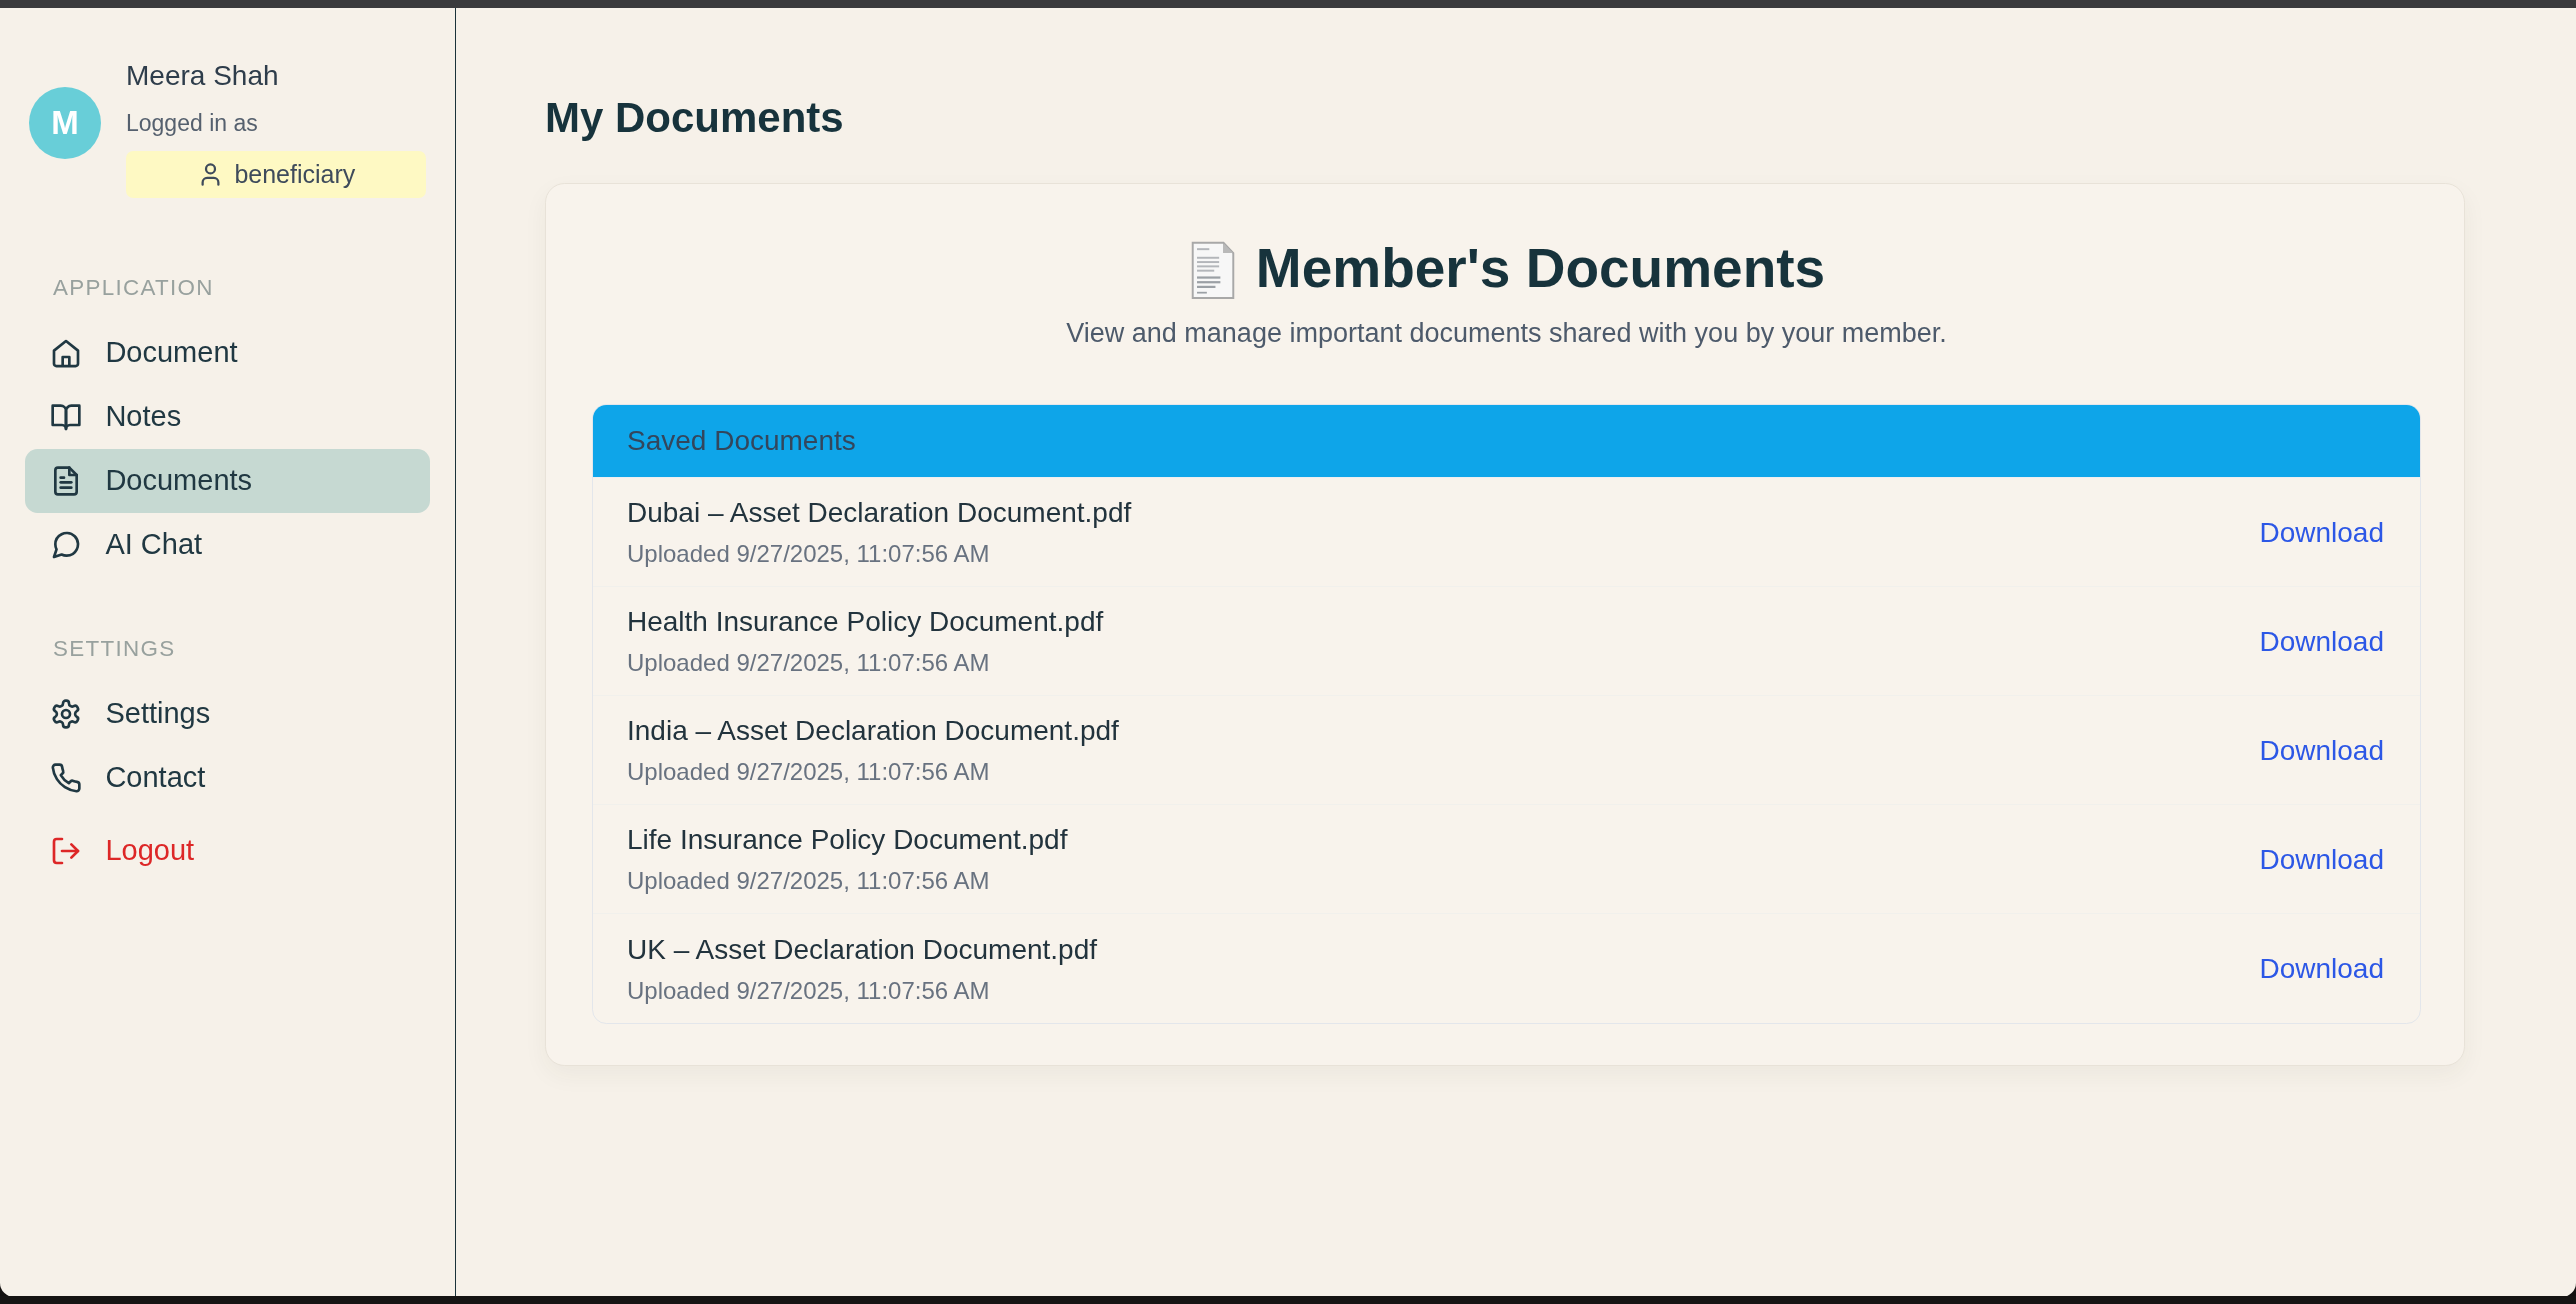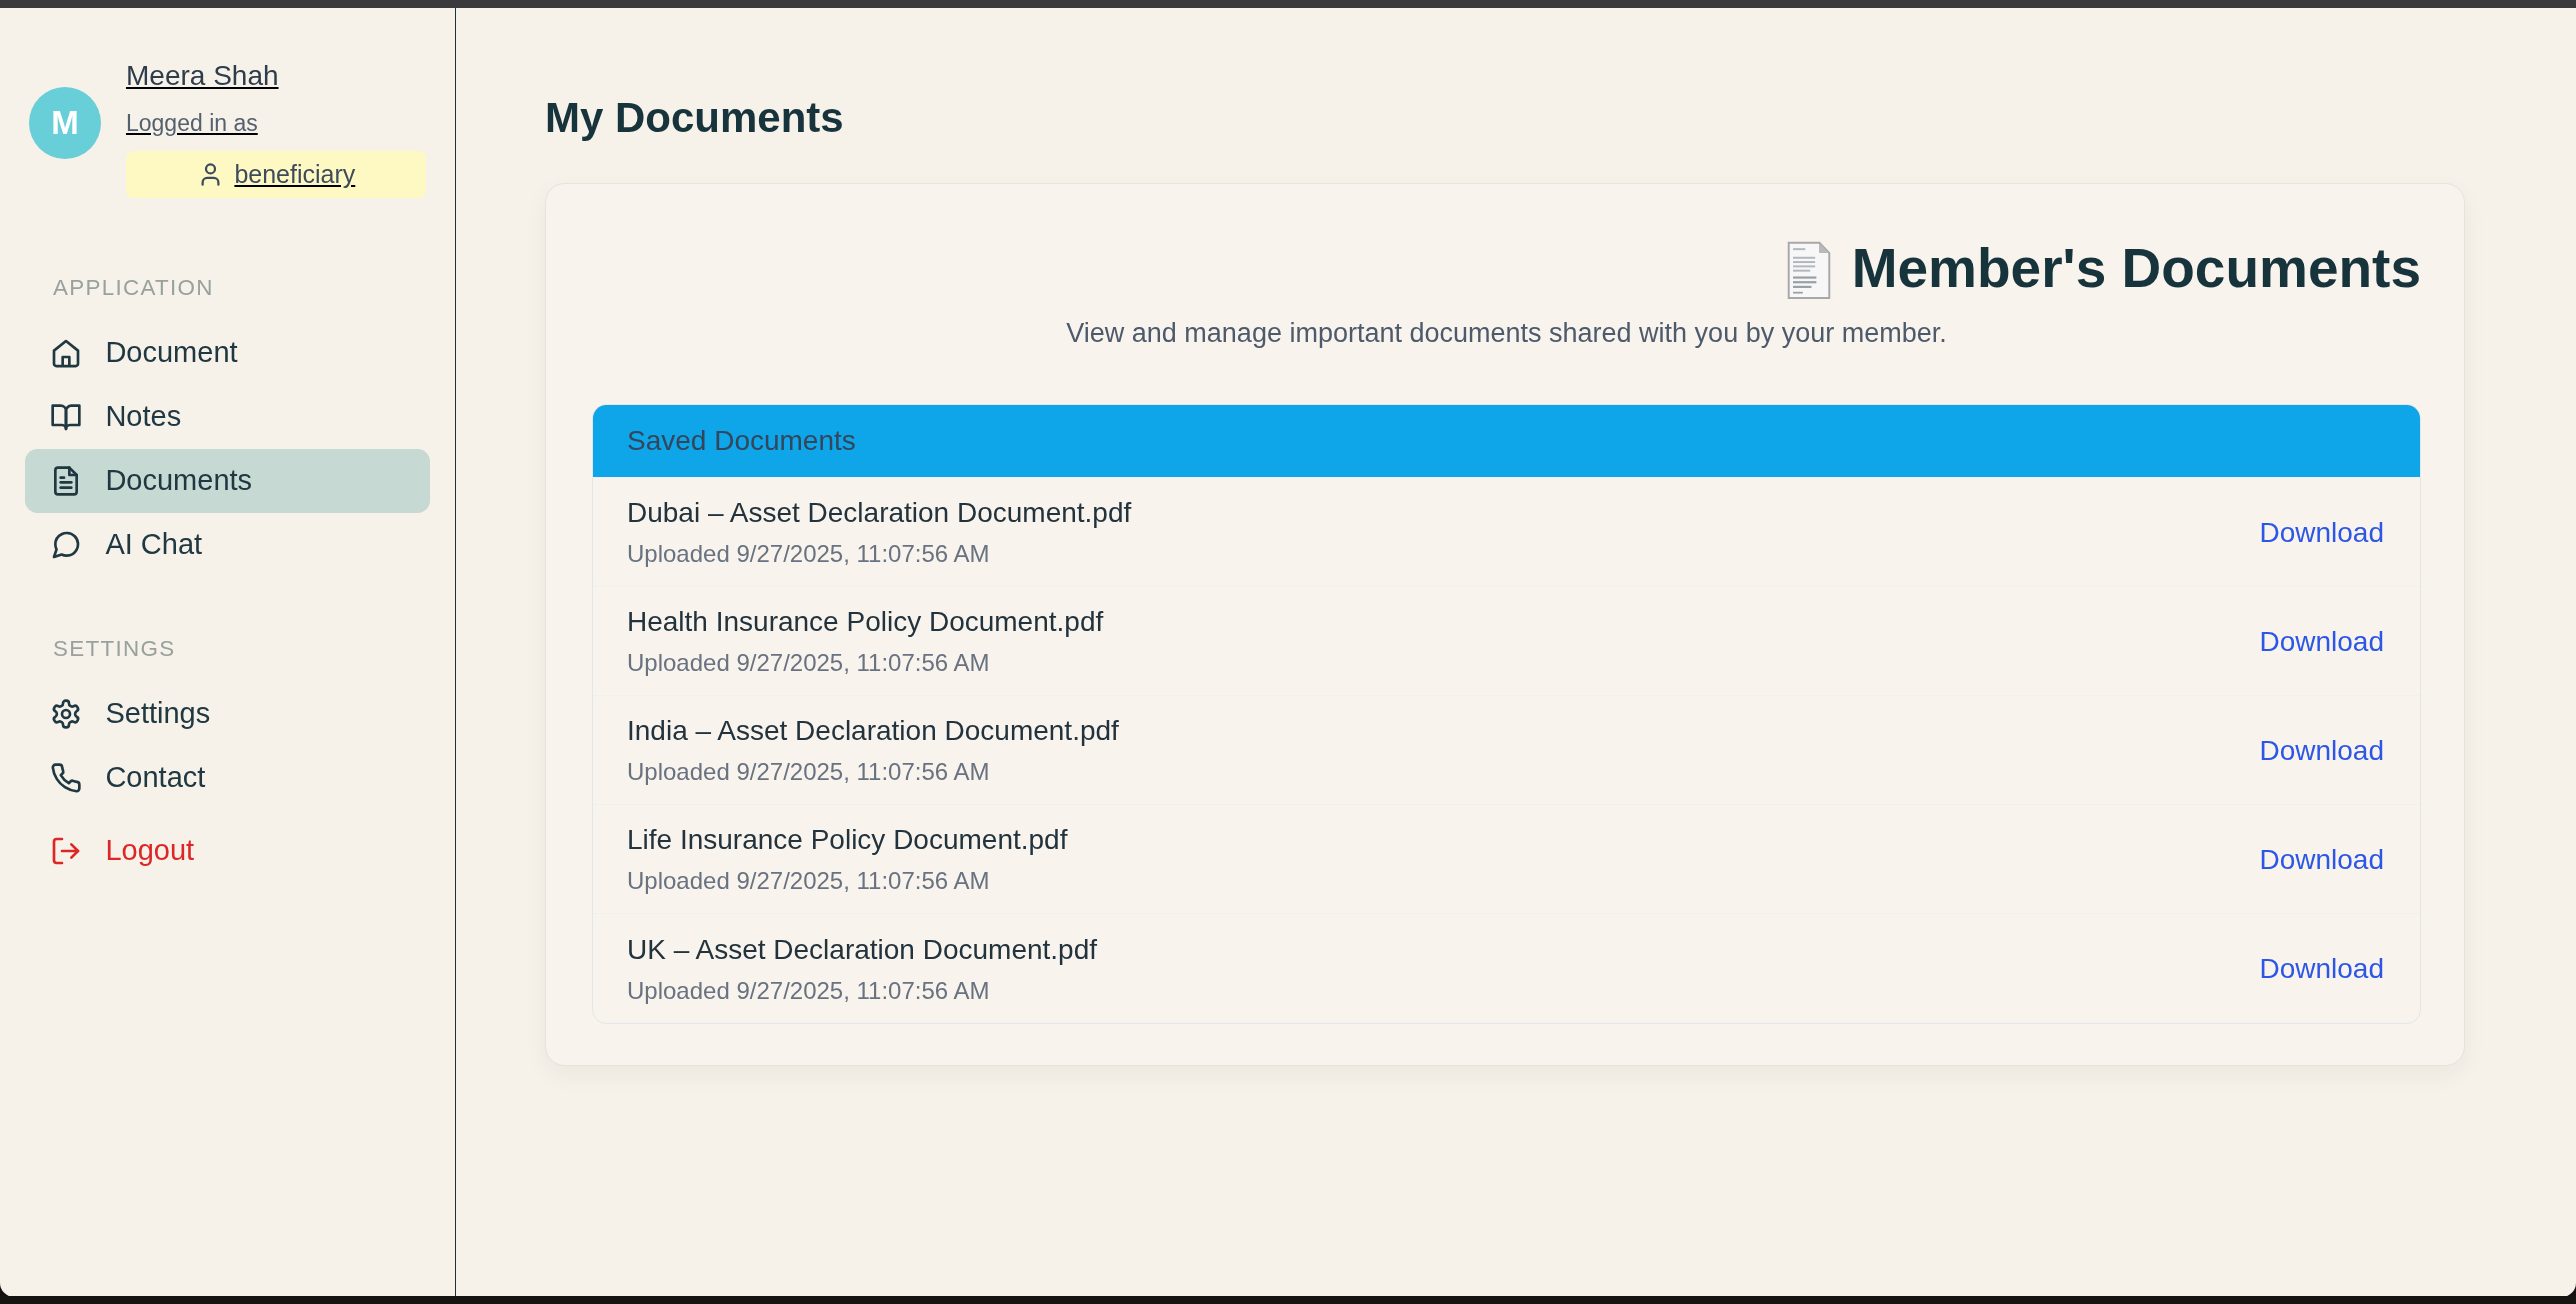--- a/index.html
+++ b/index.html
@@ -27,21 +27,21 @@
     padding: 52px 29px 0 29px;
   }
   .user-block { display: flex; gap: 25px; }
   .avatar {
     width: 72px; height: 72px; border-radius: 50%;
     background: var(--avatar-teal, #68ced8);
     color: #ffffff; font-size: 33px; font-weight: 700;
     display: flex; align-items: center; justify-content: center;
     margin-top: 27px; flex-shrink: 0;
   }
-  .user-info { flex: 1; min-width: 0; text-decoration: underline; }
+  .user-info { flex: 1; min-width: 0; }
   .user-name { font-size: 28px; font-weight: 500; color: #2e3d4b; }
   .user-sub  { font-size: 23px; color: #55606e; margin-top: 18px; }
   .role-badge {
     margin-top: 14.3px; height: 47px; border-radius: 7.2px;
     background: #fef9c3;
     display: flex; align-items: center; justify-content: center; gap: 10.7px;
     font-size: 25px; color: #3e4b5b;
   }
   .role-badge svg { width: 27px; height: 27px; }
 
@@ -71,21 +71,21 @@
   .card {
     margin-top: 41px;
     background: #f8f3ec;
     border: 1.8px solid #e8e2d8;
     border-radius: 19.7px;
     box-shadow: 0 9px 25px rgba(60, 50, 30, 0.05);
     padding: 52px 43px 41px 46px;
   }
   .card-header { text-align: center; }
   .card-title {
-    display: flex; align-items: center; justify-content: flex-end; gap: 18px;
+    display: flex; align-items: center; justify-content: center; gap: 18px;
     font-size: 55px; font-weight: 700; color: #17333c;
   }
   .card-title .doc-glyph { display: inline-flex; transform: translateY(1.8px); }
   .card-subtitle { margin-top: 18px; font-size: 27px; color: #4d5a6b; }
 
   .docs-box {
     margin-top: 55px;
     border: 1.8px solid #e3e6eb;
     border-radius: 14.3px;
     overflow: hidden;

